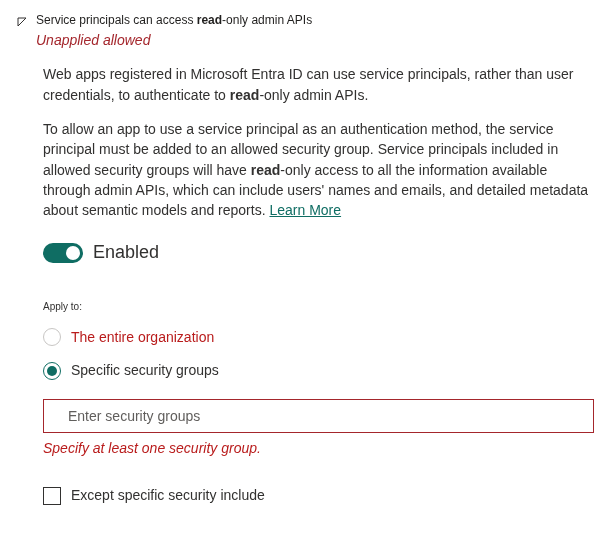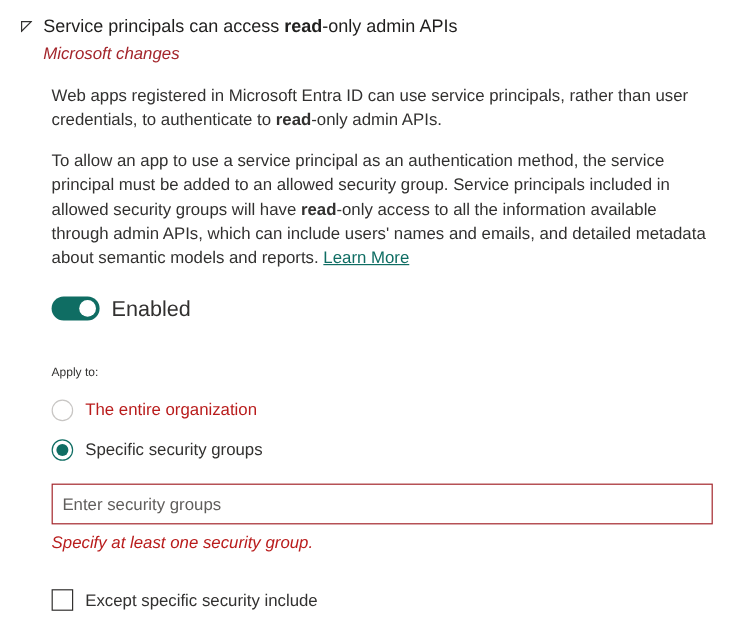--- a/index.html
+++ b/index.html
@@ -23,21 +23,21 @@
       align-items: center;
       justify-content: center;
       cursor: pointer;
       margin-top: 2px;
       flex-shrink: 0;
     }
     .indent {
       margin-left: 27px;
     }
     .title {
-      font-size: 15px;
+      font-size: 12px;
       color: #201f1e;
     }
     .title b { font-weight: 600; }
     .unapplied {
       color: #a4262c;
       font-style: italic;
       font-size: 14px;
       margin-top: 2px;
     }
     .desc {
@@ -98,21 +98,21 @@
     }
     .radio.disabled { border-color: #c8c6c4; cursor: default; }
     .radio.selected { border-color: #0f6d63; }
     .radio-inner { width: 10px; height: 10px; background: #0f6d63; border-radius: 50%; }
     .radio-label { font-size: 14px; }
     .radio-label.disabled { color: #b91c1c; }
     .input-box {
       margin-top: 18px;
       width: 100%;
       border: 1px solid #a4262c;
-      padding: 8px 8px;
+      padding: 8px 24px;
       font-size: 14px;
       font-family: inherit;
       outline: none;
     }
     .input-box::placeholder { color: #605e5c; }
     .error-msg {
       color: #b91c1c;
       font-style: italic;
       margin-top: 6px;
       font-size: 14px;
@@ -137,21 +137,21 @@
 <div class="header-row">
   <div class="chevron">
     <svg width="10" height="10" viewBox="0 0 10 10">
         <path d="M1 1 L9 1 L1 9 Z" fill="none" stroke="#323130" stroke-width="1"></path>
       </svg>
   </div>
   <div style="flex:1">
     <div class="title">
       <span>Service principals can access </span><b>read</b><span>-only admin APIs</span>
     </div>
-    <div class="unapplied">Microsoft changes</div>
+    <div class="unapplied">Unapplied allowed</div>
   </div>
 </div>
 
 <div class="indent">
   <p class="desc">
     <span>Web apps registered in Microsoft Entra ID can use service principals, rather than user credentials, to authenticate to </span><b>read</b><span>-only admin APIs.</span>
   </p>
   <p class="desc">
     <span>To allow an app to use a service principal as an authentication method, the service principal must be added to an allowed security group. Service principals included in allowed security groups will have </span><b>read</b><span>-only access to all the information available through admin APIs, which can include users' names and emails, and detailed metadata about semantic models and reports.  </span><a class="learn-more">Learn More</a>
   </p>

